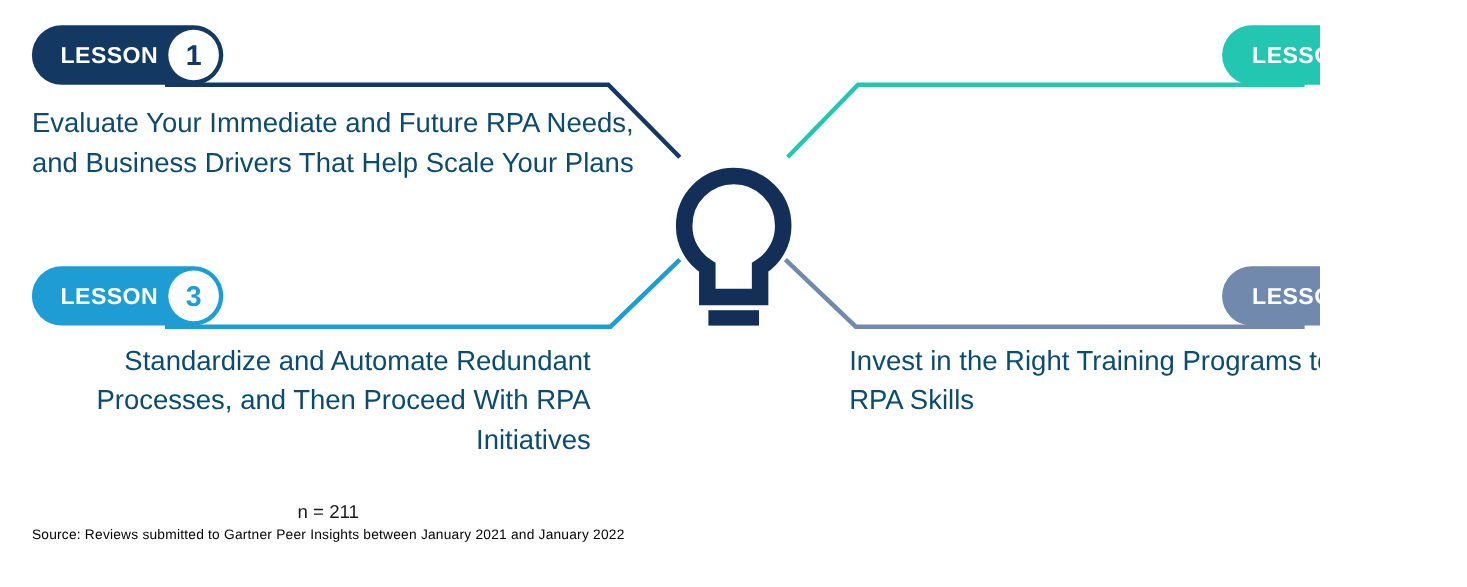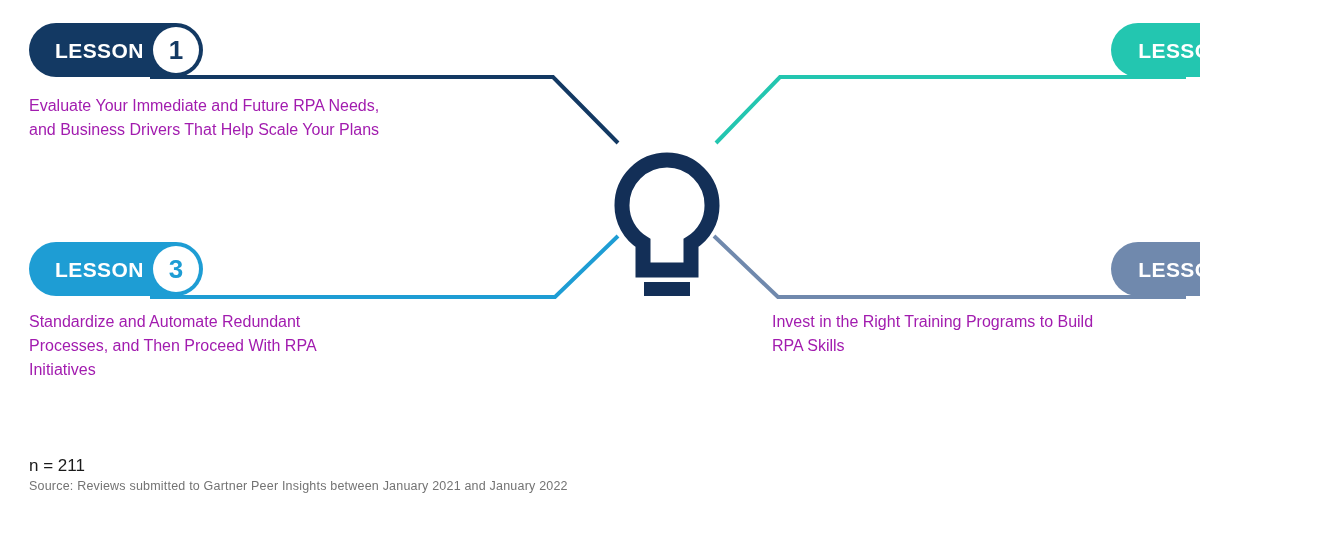--- a/index.html
+++ b/index.html
@@ -73,39 +73,40 @@
     font-weight: bold;
     line-height: 1;
     top: 4px;
   }
   .pill.left .pill-num  { right: 4px; }
   .pill.right .pill-num { right: 4px; }
 
   
   .lesson-text {
     position: absolute;
-    font-size: 16px;
-    line-height: 24px;
-    color: #a21caf;
+    font-size: 25px;
+    line-height: 36px;
+    color: #0c4a6e;
     white-space: pre-line;
   }
 
   
   .footer {
     position: absolute;
     left: 29px;
   }
   .footer-n {
     font-size: 17px;
     color: #1a1a1a;
     line-height: 22px;
+    text-align: center;
   }
   .footer-src, .footer-id {
     font-size: 12.5px;
-    color: #737373;
+    color: #000000;
     line-height: 18px;
     letter-spacing: 0.2px;
   }
 </style>
 </head>
 <body>
 
 <div id="canvas">
 
   <svg id="connectors" viewBox="0 0 1334 534" xmlns="http://www.w3.org/2000/svg">
@@ -137,21 +138,21 @@
 
   <div class="pill right" style="left:1111px; top:23px; width:194px; background:#23c6b0;">
     <span class="pill-label" style="margin-right:52px;">LESSON</span>
     <span class="pill-num" style="color:#23c6b0;">2</span>
   </div>
 
   <div class="pill left" style="left:29px; top:242px; width:174px; background:#1e9dd4;">
     <span class="pill-label">LESSON</span>
     <span class="pill-num" style="color:#1e9dd4;">3</span>
   </div>
-  <div class="lesson-text" style="left:29px; top:310px; width:520px;">Standardize and Automate Redundant
+  <div class="lesson-text" style="left:17px; top:310px; width:520px;text-align:right;">Standardize and Automate Redundant
 Processes, and Then Proceed With RPA
 Initiatives</div>
 
   <div class="pill right" style="left:1111px; top:242px; width:194px; background:#7089ad;">
     <span class="pill-label" style="margin-right:52px;">LESSON</span>
     <span class="pill-num" style="color:#7089ad;">4</span>
   </div>
   <div class="lesson-text" style="left:772px; top:310px; width:540px;">Invest in the Right Training Programs to Build
 RPA Skills</div>
 

